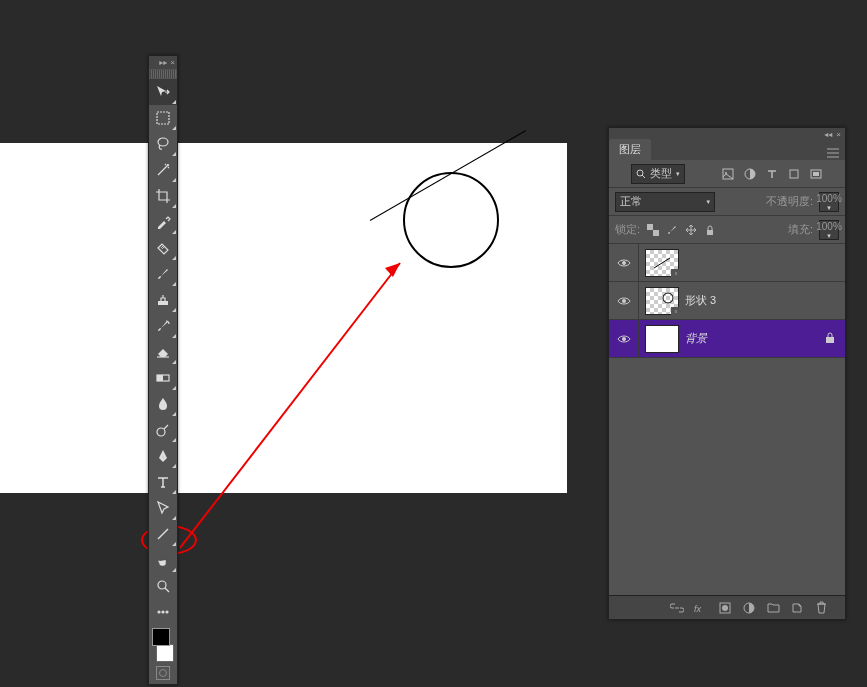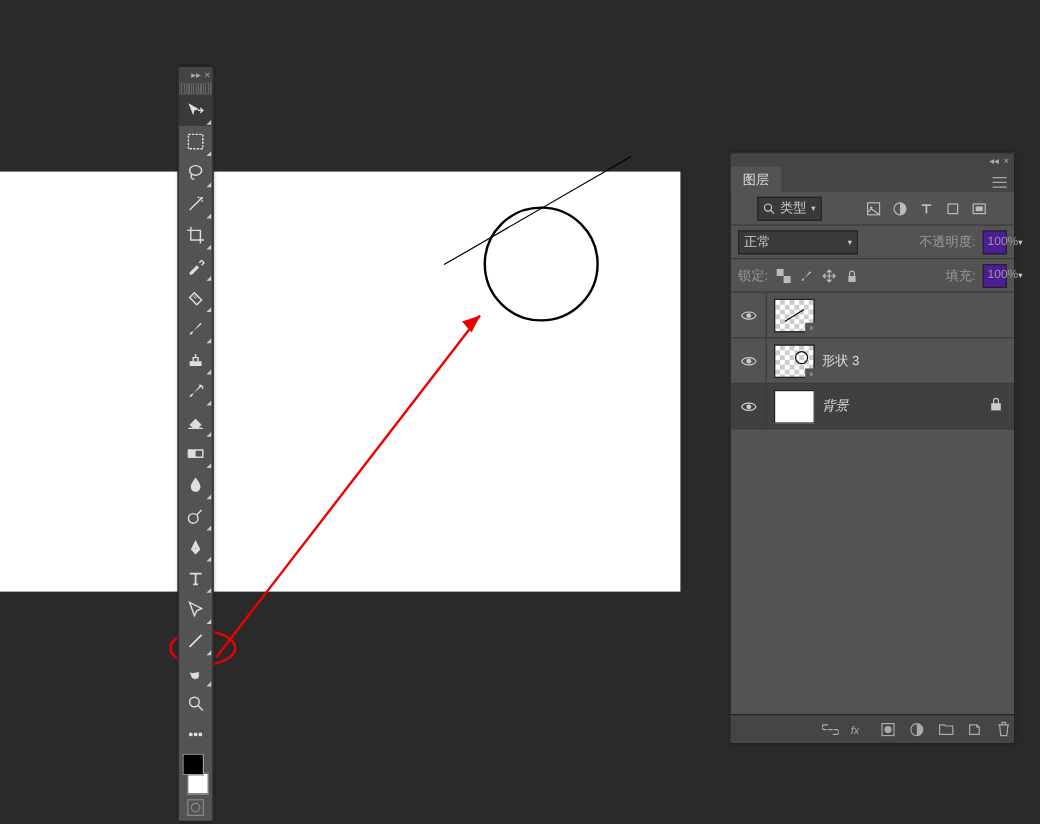--- a/index.html
+++ b/index.html
@@ -238,47 +238,48 @@
       color: #ccc;
       height: 20px;
       width: 100px;
       padding: 0 4px;
       display: flex;
       align-items: center;
       justify-content: space-between;
       cursor: pointer;
     }
     .pct-input {
-      background: #4c1d95;
+      background: #404040;
       border: 1px solid #222;
       color: #999;
       width: 20px;
       height: 20px;
       padding: 0 3px;
       display: flex;
       align-items: center;
       justify-content: space-between;
       font-size: 10px;
       cursor: pointer;
+      flex-direction: column;
     }
     .lock-icons { display: flex; gap: 6px; }
     .lock-icon { width: 13px; height: 13px; color: #bbb; cursor: pointer; display: flex; align-items: center; justify-content: center; }
     
     .layers-list {
       flex: 1;
       overflow: auto;
     }
     .layer-row {
       height: 38px;
       display: flex;
       align-items: center;
       border-bottom: 1px solid #3a3a3a;
       cursor: pointer;
     }
-    .layer-row.selected { background: #404040; justify-content: flex-end; }
+    .layer-row.selected { background: #4c1d95; justify-content: flex-end; }
     .eye-col {
       width: 30px;
       display: flex;
       align-items: center;
       justify-content: center;
       border-right: 1px solid #3a3a3a;
       height: 100%;
     }
     .layer-thumb {
       width: 34px;
@@ -317,21 +318,21 @@
       position: absolute;
       left: 0;
       right: 0;
       bottom: 0;
       height: 24px;
       background: #454545;
       border-top: 1px solid #222;
       display: flex;
       align-items: center;
       justify-content: flex-end;
-      padding: 0 2px;
+      padding: 0 17px;
       gap: 10px;
     }
     .footer-icon {
       color: #aaa;
       cursor: pointer;
       width: 14px; height: 14px;
       display: flex; align-items: center; justify-content: center;
     }
     .tri { font-size: 7px; color: #ccc; }
     

